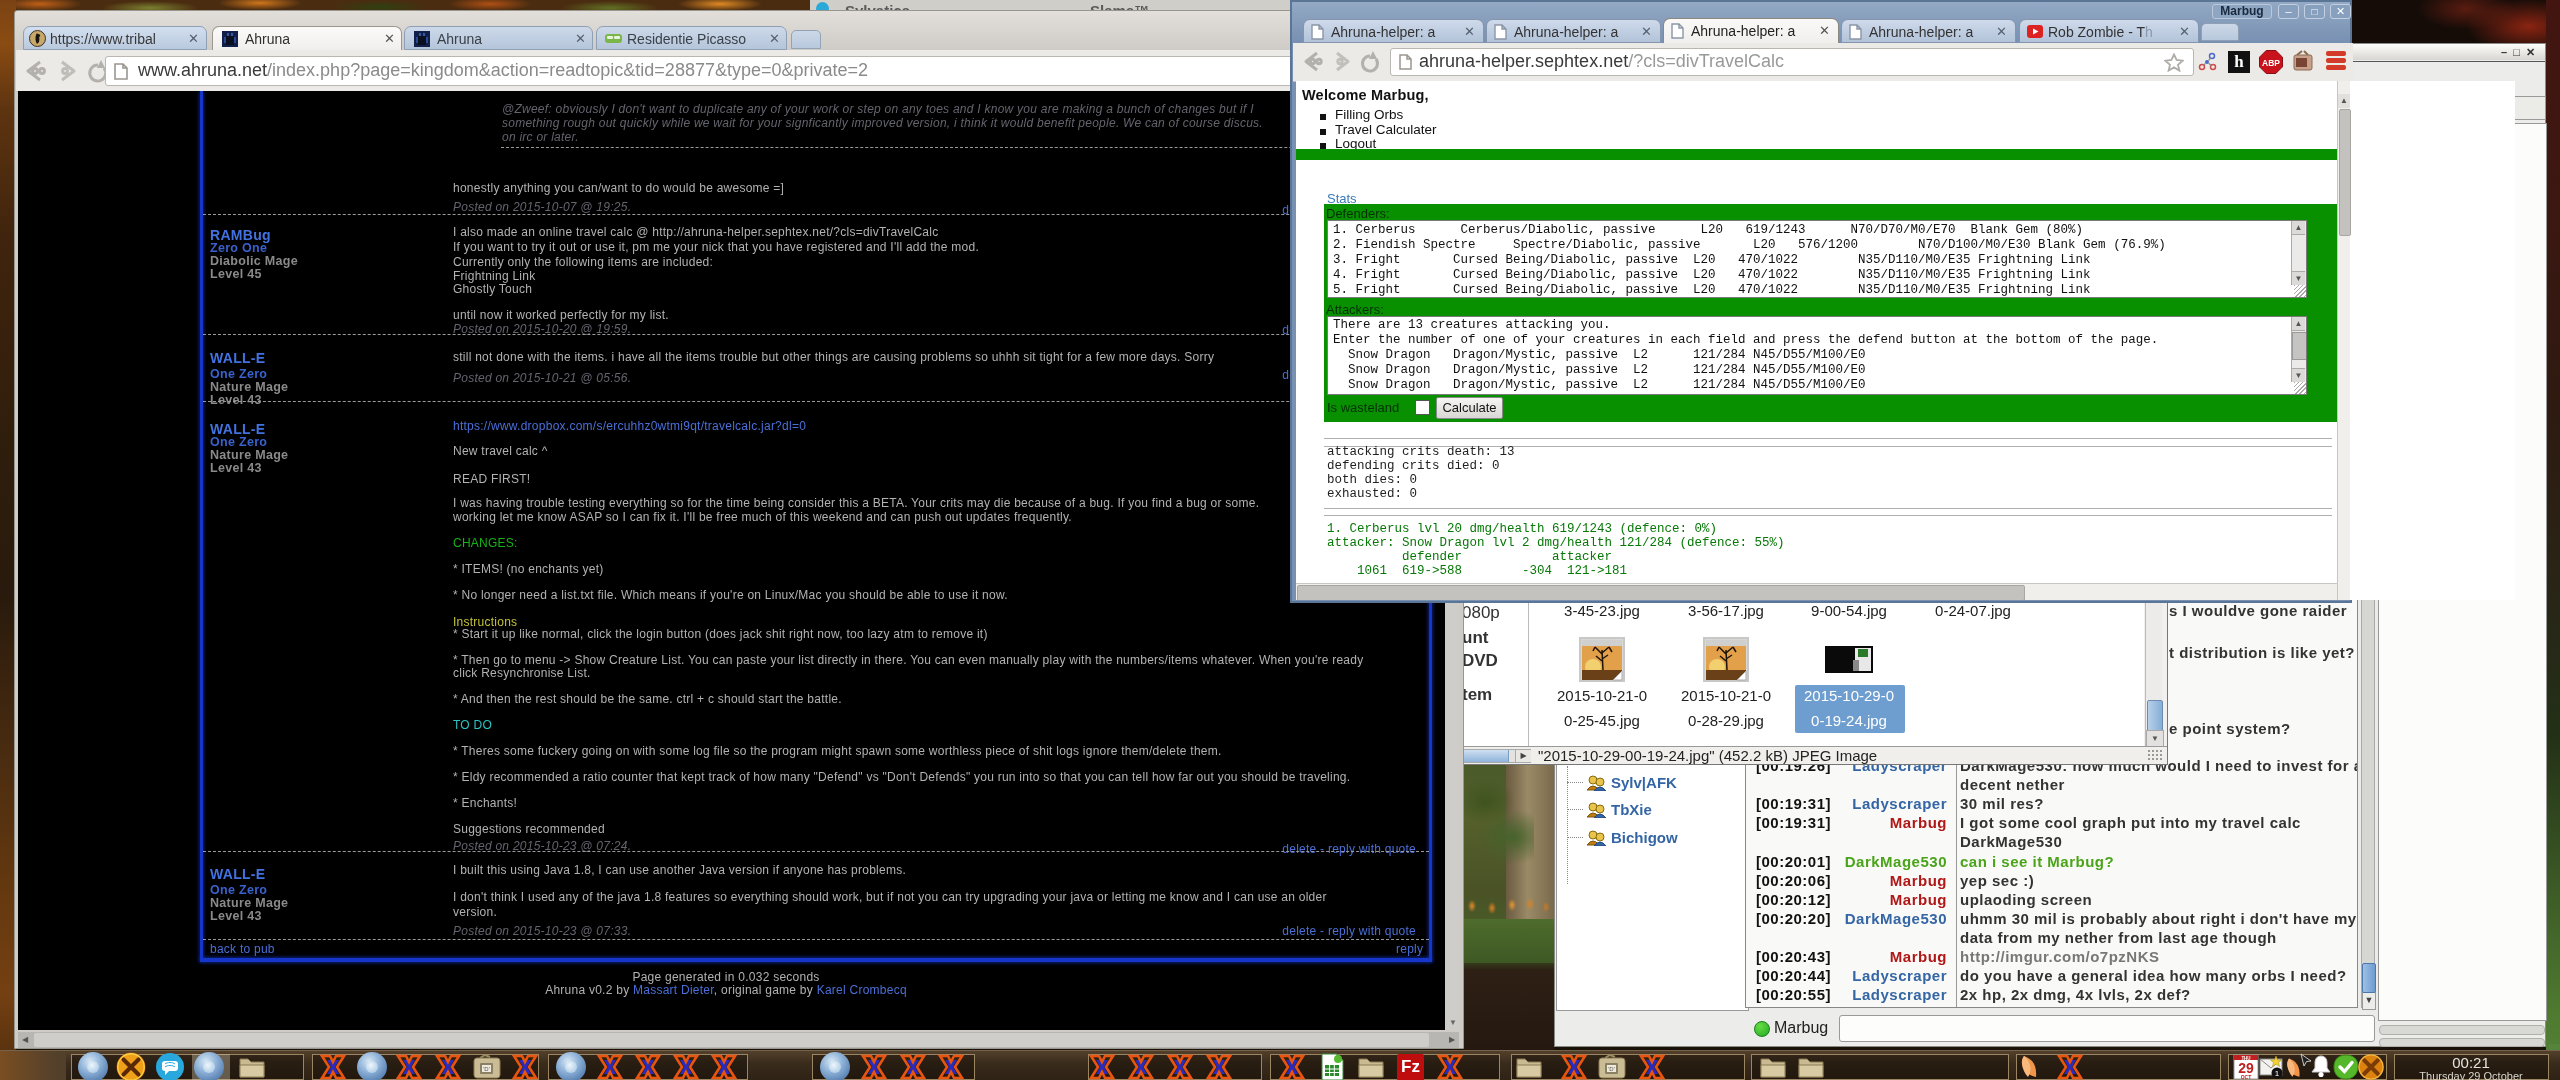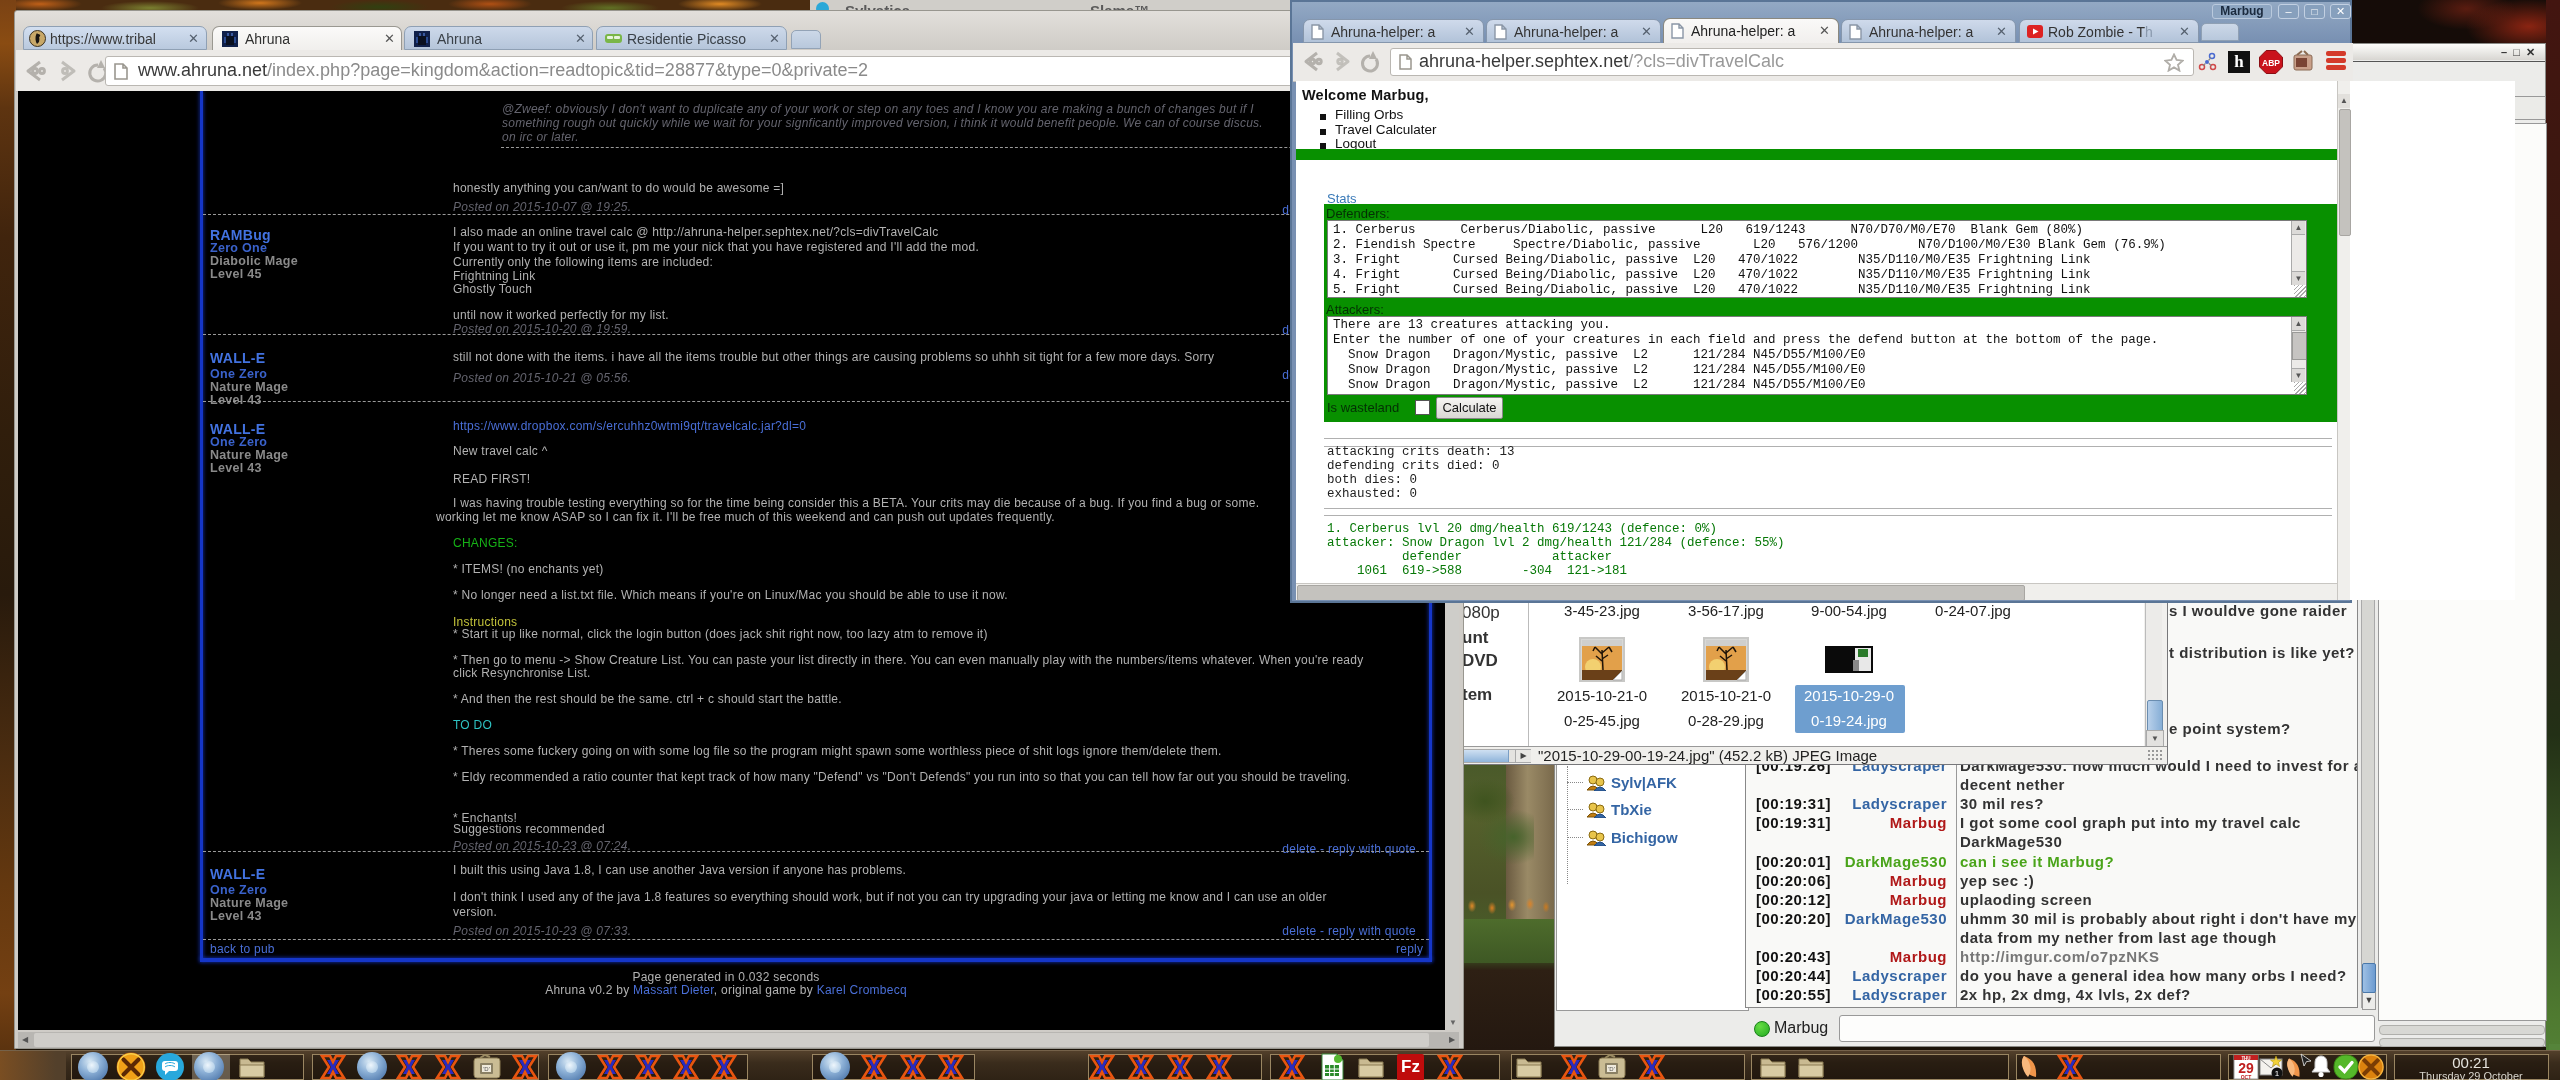--- a/index.html
+++ b/index.html
@@ -314,33 +314,33 @@
     <div class="dash" style="left:185px;top:310px;width:1226px"></div>
 
     <div class="tx" style="left:192px;top:330px;font-size:14px;font-weight:bold;color:#4272e0;letter-spacing:.3px">WALL-E</div>
     <div class="tx" style="left:192px;top:344px;font-size:12.5px;font-weight:bold;color:#3a62cc;letter-spacing:.3px">One Zero</div>
     <div class="tx" style="left:192px;top:357px;font-size:12.5px;font-weight:bold;color:#8a8a8a;letter-spacing:.3px">Nature Mage</div>
     <div class="tx" style="left:192px;top:370px;font-size:12.5px;font-weight:bold;color:#8a8a8a;letter-spacing:.3px">Level 43</div>
     <div class="tx fl" style="left:435px;top:328px">https://www.dropbox.com/s/ercuhhz0wtmi9qt/travelcalc.jar?dl=0</div>
     <div class="tx fb" style="left:435px;top:353px">New travel calc ^</div>
     <div class="tx fb" style="left:435px;top:381px">READ FIRST!</div>
     <div class="tx fb" style="left:435px;top:405px">I was having trouble testing everything so for the time being consider this a BETA. Your crits may die because of a bug. If you find a bug or some.</div>
-    <div class="tx fb" style="left:418px;top:419px">working let me know ASAP so I can fix it. I'll be free much of this weekend and can push out updates frequently.</div>
+    <div class="tx fb" style="left:435px;top:419px">working let me know ASAP so I can fix it. I'll be free much of this weekend and can push out updates frequently.</div>
     <div class="tx" style="left:435px;top:445px;font-size:12px;letter-spacing:.25px;color:#16b216">CHANGES:</div>
     <div class="tx fb" style="left:435px;top:471px">* ITEMS! (no enchants yet)</div>
     <div class="tx fb" style="left:435px;top:497px">* No longer need a list.txt file. Which means if you're on Linux/Mac you should be able to use it now.</div>
     <div class="tx" style="left:435px;top:524px;font-size:12px;letter-spacing:.25px;color:#c2c23a">Instructions</div>
     <div class="tx fb" style="left:435px;top:536px">* Start it up like normal, click the login button (does jack shit right now, too lazy atm to remove it)</div>
     <div class="tx fb" style="left:435px;top:562px">* Then go to menu -&gt; Show Creature List. You can paste your list directly in there. You can even manually play with the numbers/items whatever. When you're ready</div>
     <div class="tx fb" style="left:435px;top:575px">click Resynchronise List.</div>
     <div class="tx fb" style="left:435px;top:601px">* And then the rest should be the same. ctrl + c should start the battle.</div>
     <div class="tx" style="left:435px;top:627px;font-size:12px;letter-spacing:.25px;color:#2ec2c2">TO DO</div>
     <div class="tx fb" style="left:435px;top:653px">* Theres some fuckery going on with some log file so the program might spawn some worthless piece of shit logs ignore them/delete them.</div>
     <div class="tx fb" style="left:435px;top:679px">* Eldy recommended a ratio counter that kept track of how many "Defend" vs "Don't Defends" you run into so that you can tell how far out you should be traveling.</div>
-    <div class="tx fb" style="left:435px;top:720px">* Enchants!</div>
+    <div class="tx fb" style="left:435px;top:705px">* Enchants!</div>
     <div class="tx fb" style="left:435px;top:731px">Suggestions recommended</div>
     <div class="tx fi" style="left:435px;top:748px">Posted on 2015-10-23 @ 07:24.</div>
     <div class="tx fl" style="right:29px;top:751px">delete - reply with quote</div>
     <div class="dash" style="left:185px;top:760px;width:1226px"></div>
 
     <div class="tx" style="left:192px;top:775px;font-size:14px;font-weight:bold;color:#4272e0;letter-spacing:.3px">WALL-E</div>
     <div class="tx" style="left:192px;top:792px;font-size:12.5px;font-weight:bold;color:#3a62cc;letter-spacing:.3px">One Zero</div>
     <div class="tx" style="left:192px;top:805px;font-size:12.5px;font-weight:bold;color:#8a8a8a;letter-spacing:.3px">Nature Mage</div>
     <div class="tx" style="left:192px;top:818px;font-size:12.5px;font-weight:bold;color:#8a8a8a;letter-spacing:.3px">Level 43</div>
     <div class="tx fb" style="left:435px;top:772px">I built this using Java 1.8, I can use another Java version if anyone has problems.</div>

